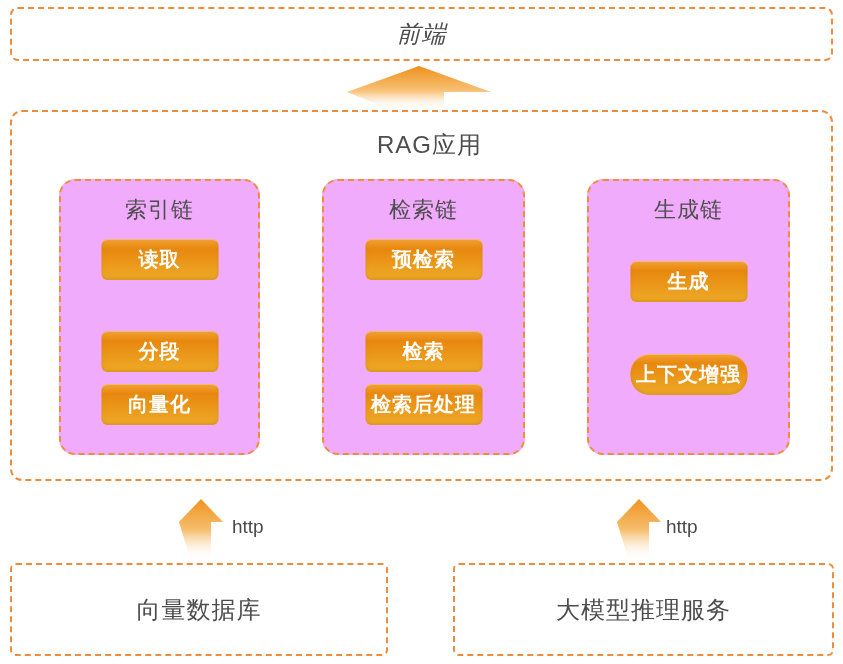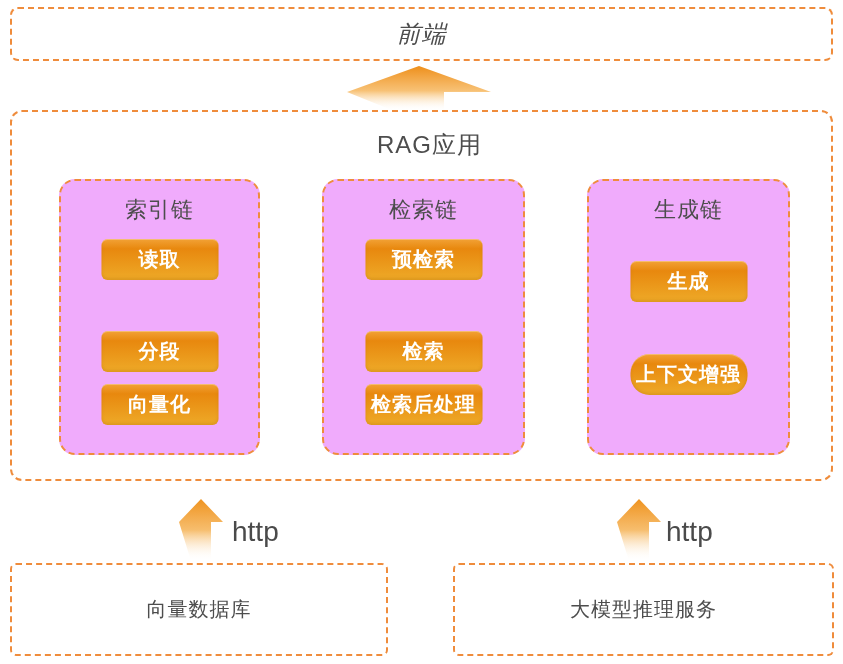--- a/index.html
+++ b/index.html
@@ -82,30 +82,30 @@
   }
   .pos-a { top: 58px; }
   .pos-b { top: 130px; margin-top: 20px; }
   .pos-c { top: 203px; }
   .pos-d { top: 80px; }
   .pos-e { top: 173px; border-radius: 19px; }
 
   
   #vector-db-box  { left: 10px;  top: 563px; width: 378px; height: 93px; border-radius: 6px; }
   #llm-box        { left: 453px; top: 563px; width: 381px; height: 93px; border-radius: 6px; }
-  #vector-db-box .center-label, #llm-box .center-label { font-size: 20px; }
+  #vector-db-box .center-label, #llm-box .center-label { font-size: 24px; }
 
   
   .arrow-small { position: absolute; width: 44px; height: 62px; }
   #arrow-vector { left: 179px; top: 499px; }
   #arrow-llm    { left: 617px; top: 499px; }
   .http-label {
     position: absolute;
     top: 516px;
-    font-size: 28px;
+    font-size: 19px;
     color: #4a4a4a;
   }
   #http-left  { left: 232px; }
   #http-right { left: 666px; }
 </style>
 </head>
 <body>
 
 <div id="canvas">
 

